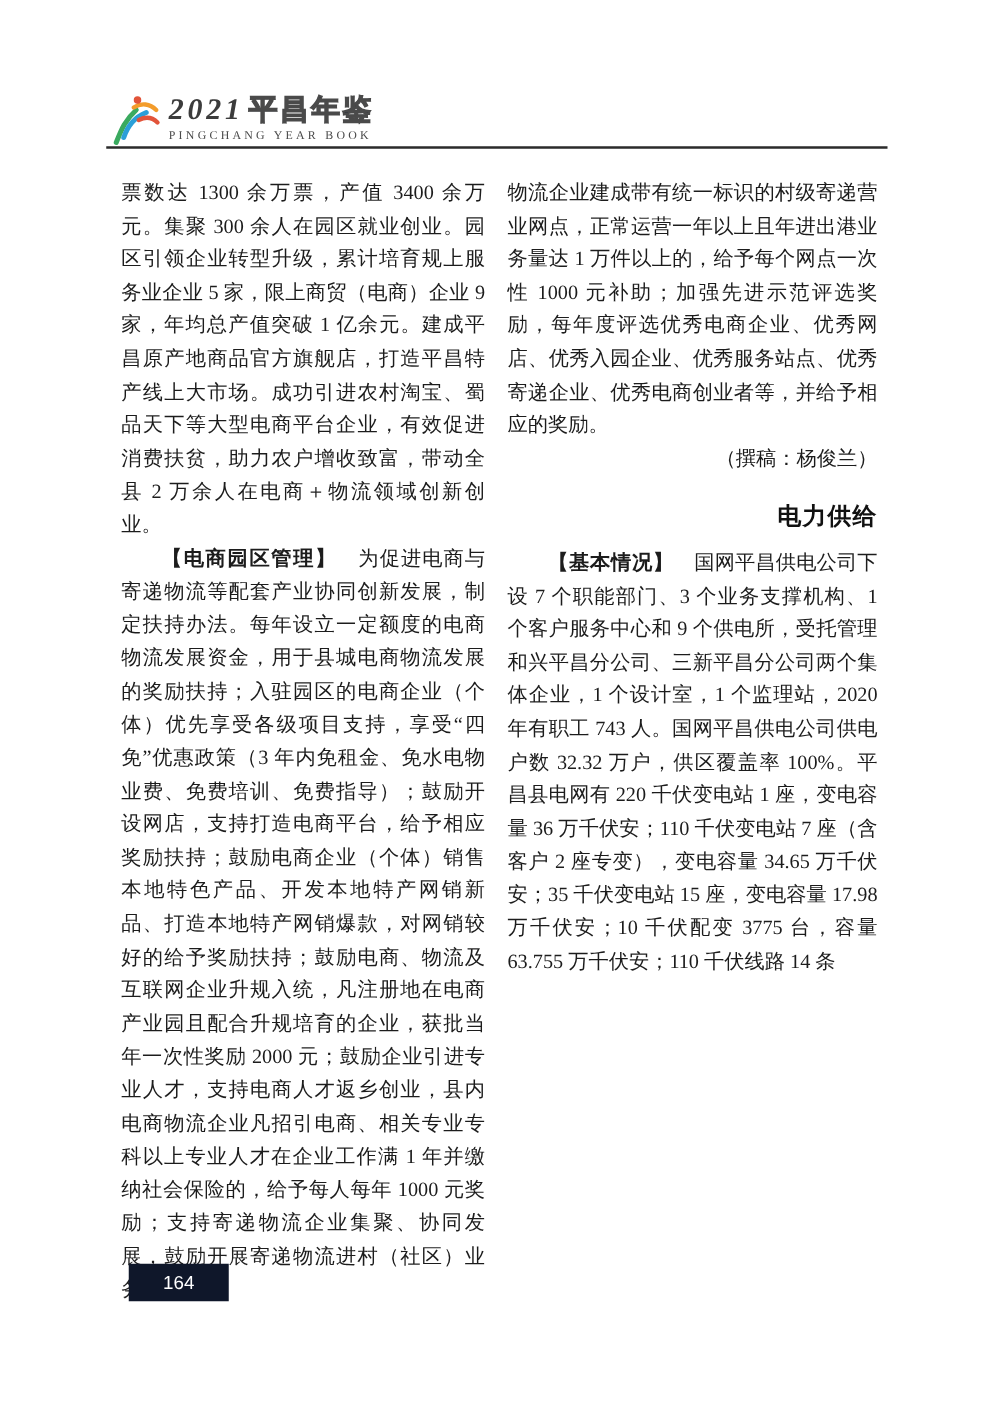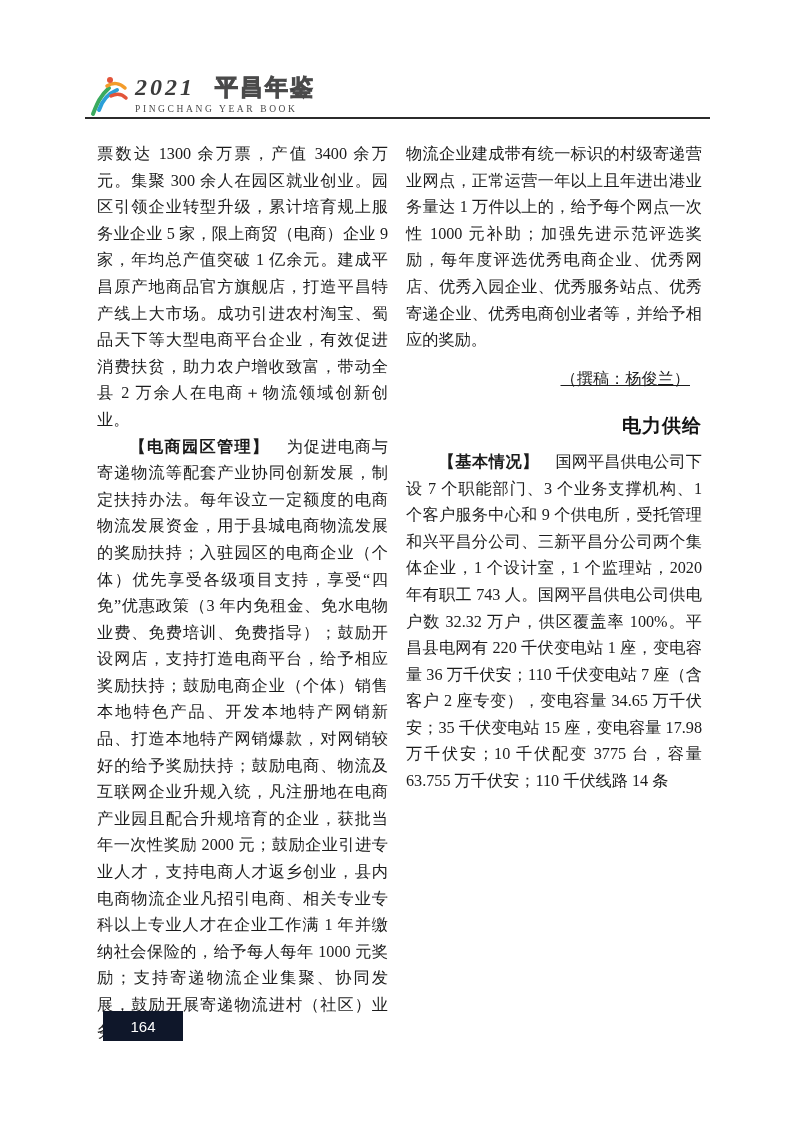--- a/index.html
+++ b/index.html
@@ -32,21 +32,21 @@
     height: 44px;
   }
   .brand {
     position: absolute;
     left: 50px;
     top: 0;
   }
   .brand-line1 {
     display: flex;
     align-items: baseline;
-    gap: 20px;
+    gap: 4px;
   }
   .brand-year {
     font-family: "Liberation Serif", serif;
     font-style: italic;
     font-weight: 700;
     font-size: 24px;
     letter-spacing: 3px;
     color: #3c3c3c;
   }
   .brand-cn {
@@ -85,24 +85,23 @@
     margin: 0;
     text-align: justify;
   }
   .para.indent { text-indent: 2em; }
   .entry-label {
     font-weight: 700;
     letter-spacing: 0.5px;
   }
   .entry-gap { display: inline-block; width: 1em; }
   .byline {
-    margin: 12px;
+    margin: 0;
     text-align: right;
     text-indent: 0;
-    text-decoration: underline;
   }
   .section-heading {
     margin: 21px 0 9px 0;
     text-align: right;
     font-family: "Liberation Sans", "DejaVu Sans", sans-serif;
     font-weight: 700;
     font-size: 19px;
     letter-spacing: 1px;
     color: #111;
   }

